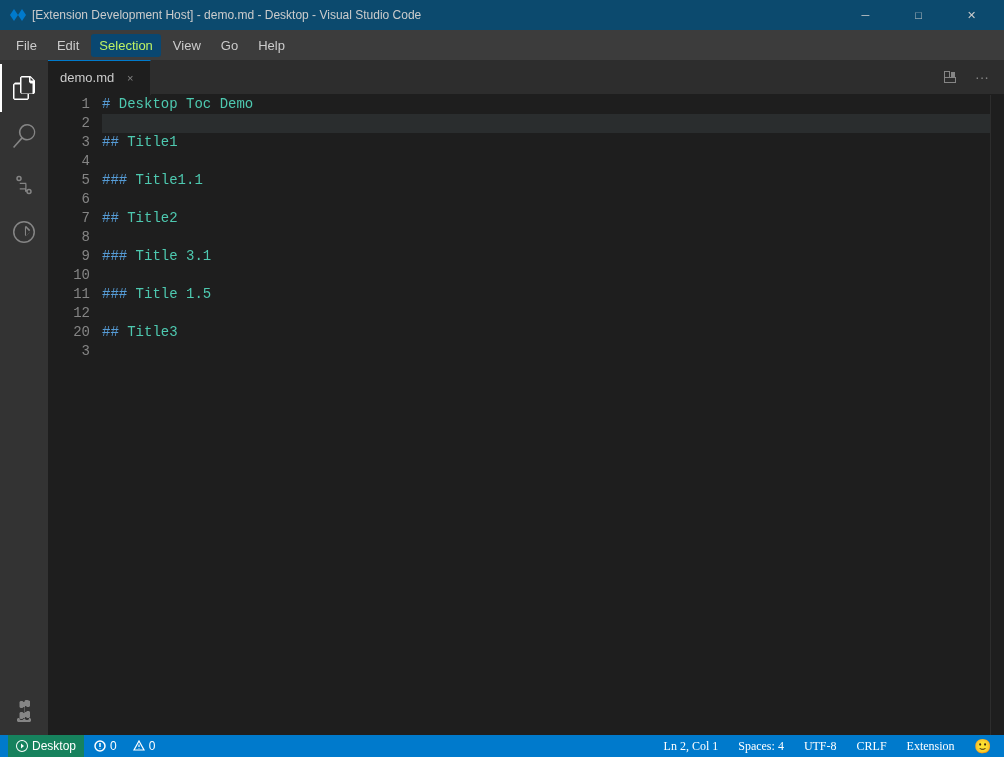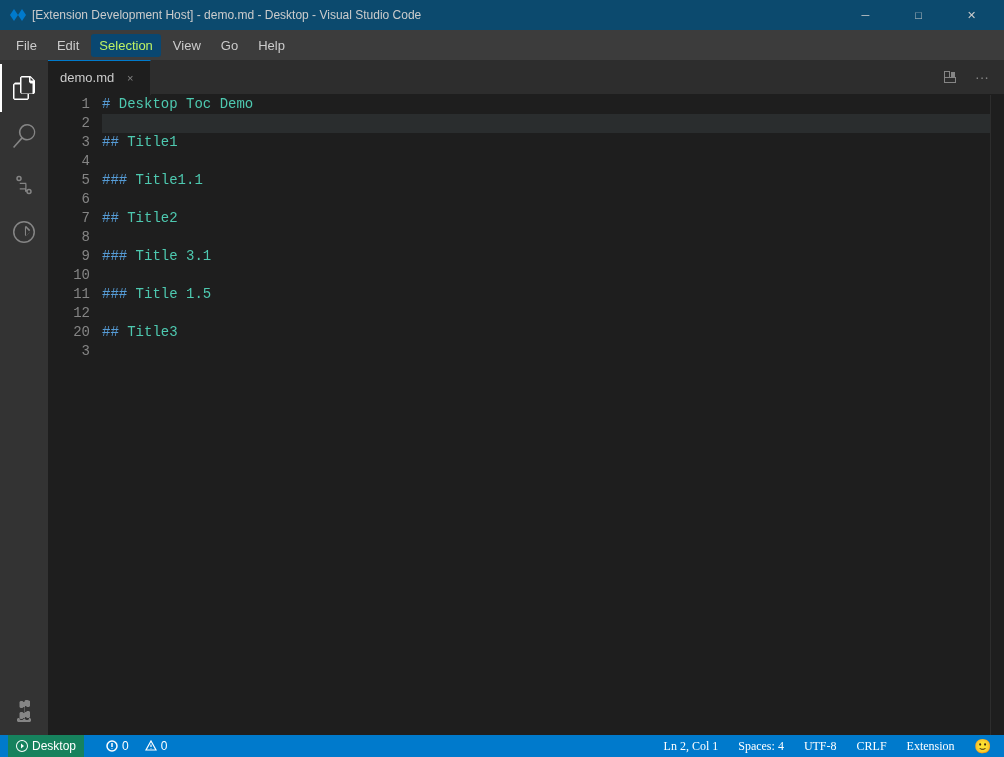--- a/index.html
+++ b/index.html
@@ -213,21 +213,21 @@
     
     .status-bar {
       height: 22px;
       background: #007acc;
       display: flex;
       align-items: center;
       font-size: 12px;
       color: white;
       flex-shrink: 0;
       padding: 0 8px;
-      gap: 14px;
+      gap: 2px;
     }
     .status-left {
       display: flex;
       align-items: center;
       gap: 8px;
     }
     .status-right {
       margin-left: auto;
       display: flex;
       align-items: center;

